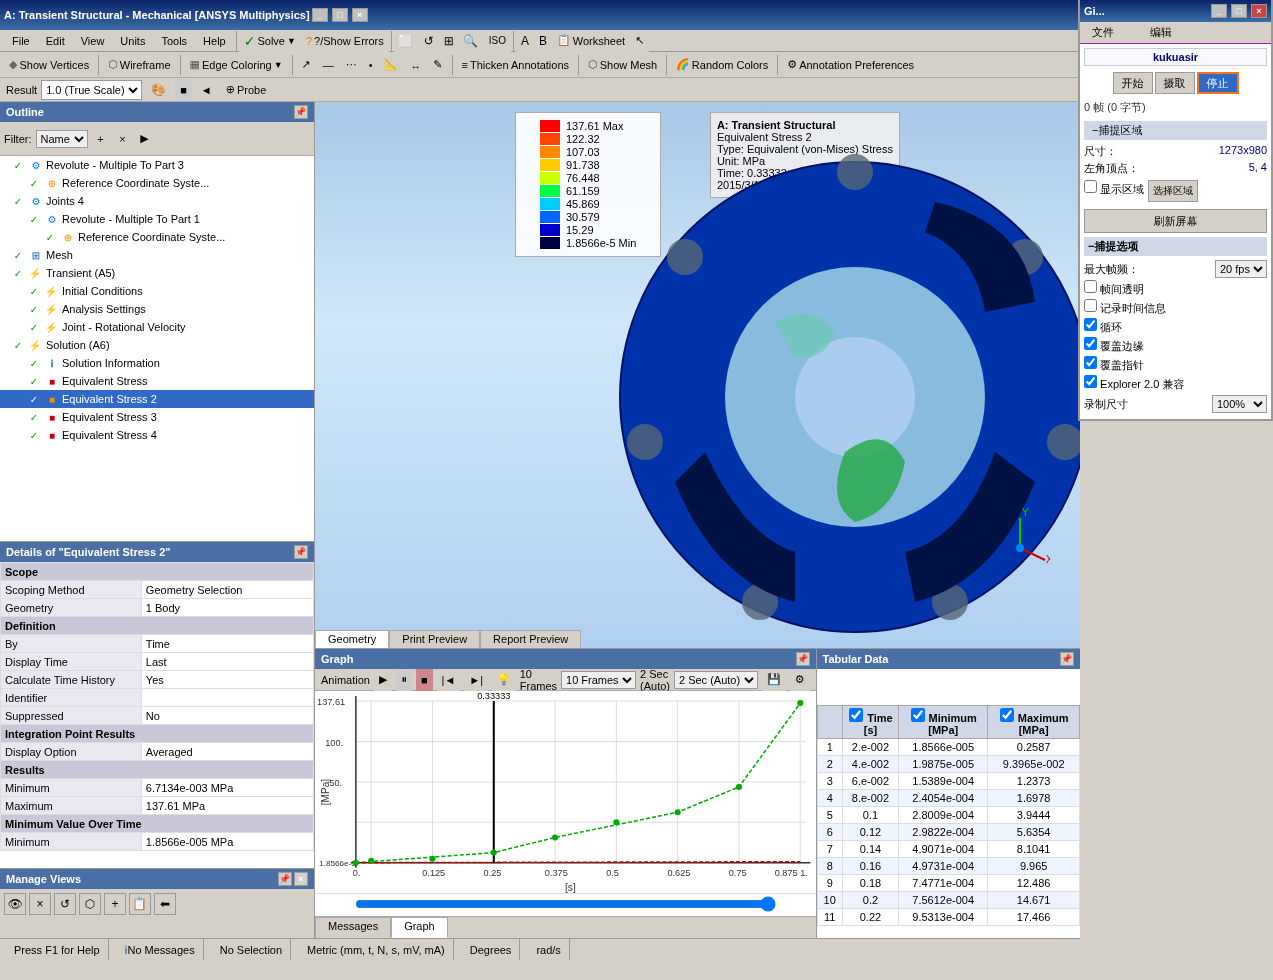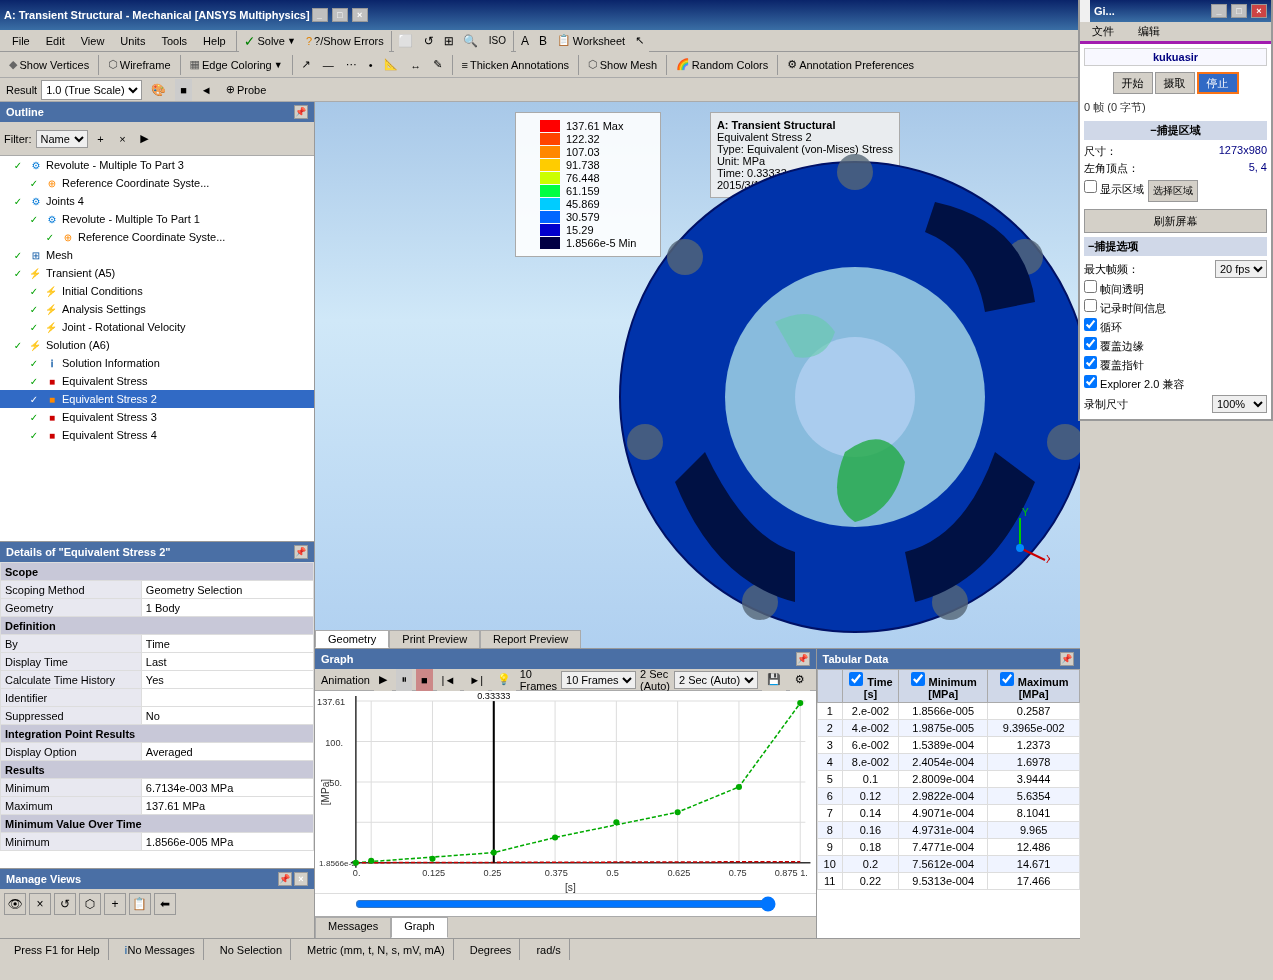--- a/index.html
+++ b/index.html
@@ -90,33 +90,33 @@
     .graph-toolbar { height: 22px; background: #d4d0c8; display: flex; align-items: center; padding: 2px 6px; gap: 4px; border-bottom: 1px solid #aaa; font-size: 11px; }
     .graph-content { flex: 1; background: white; position: relative; overflow: hidden; }
     .graph-tabs { height: 22px; display: flex; background: #d4d0c8; border-top: 1px solid #aaa; }
     .graph-tab { padding: 2px 12px; border: 1px solid #aaa; border-bottom: none; background: #d4d0c8; cursor: pointer; font-size: 11px; }
     .graph-tab.active { background: white; border-bottom: 1px solid white; }
     
     
     .tabular-panel { width: 380px; background: #d4d0c8; display: flex; flex-direction: column; }
     .tabular-header { background: #4a6fa5; color: white; height: 20px; display: flex; align-items: center; padding: 0 6px; font-weight: bold; font-size: 11px; justify-content: space-between; }
     .tabular-content { flex: 1; overflow-y: auto; background: white; }
-    .tabular-table { width: 100%; border-collapse: collapse; font-size: 11px; }
+    .tabular-table { width: 100%; border-collapse: collapse; font-size: 11px; margin-top: 36px; }
     .tabular-table th { background: #d0d8e8; border: 1px solid #aaa; padding: 2px 4px; text-align: center; position: sticky; top: 0; }
     .tabular-table td { border: 1px solid #ddd; padding: 2px 6px; text-align: center; }
     .tabular-table tr:nth-child(even) td { background: #f0f4ff; }
     .col-check { width: 16px; height: 14px; }
     
     
     .graph-svg { width: 100%; height: 100%; }
     
     
     .recorder-window { position: absolute; right: 0; top: 0; width: 193px; background: #f0f0f0; border: 2px solid #999; border-top: none; }
-    .recorder-title { background: linear-gradient(to bottom, #0a246a, #3a6ea5); color: white; height: 22px; display: flex; align-items: center; padding: 0 4px; font-size: 11px; font-weight: bold; justify-content: space-between; margin-left: 10px; }
-    .recorder-menu { background: #d4d0c8; height: 22px; display: flex; align-items: center; padding: 0 4px; font-size: 11px; border-bottom: 3px solid #a21caf; gap: 8px; }
+    .recorder-title { background: linear-gradient(to bottom, #0a246a, #3a6ea5); color: white; height: 22px; display: flex; align-items: center; padding: 0 4px; font-size: 11px; font-weight: bold; justify-content: space-between; }
+    .recorder-menu { background: #d4d0c8; height: 22px; display: flex; align-items: center; padding: 0 4px; font-size: 11px; border-bottom: 1px solid #a21caf; gap: 20px; }
     .recorder-username { text-align: center; color: #000080; font-weight: bold; font-size: 11px; margin-bottom: 6px; border: 1px solid #ccc; padding: 2px; background: #f8f8ff; }
     .recorder-buttons { display: flex; gap: 2px; margin-bottom: 6px; justify-content: center; }
     .rec-btn { height: 22px; padding: 2px 8px; background: #d4d0c8; border: 1px solid #999; cursor: pointer; font-size: 11px; }
     .rec-btn.active { background: #316ac5; color: white; border: 2px solid #f97316; }
     .rec-info { font-size: 11px; color: #333; margin-bottom: 6px; }
     .refresh-btn { width: 100%; height: 24px; background: #d4d0c8; border: 1px solid #999; cursor: pointer; font-size: 11px; margin: 4px 0; }
     .fps-select { height: 18px; font-size: 11px; border: 1px solid #999; }
     .zoom-select { height: 18px; font-size: 11px; border: 1px solid #999; width: 55px; }
     
     
@@ -788,21 +788,21 @@
   </div>
   <div style="background:white;padding:4px;">
     <div class="recorder-username">kukuasir</div>
     <div class="recorder-buttons">
       <button class="rec-btn">开始</button>
       <button class="rec-btn">摄取</button>
       <button class="rec-btn active">停止</button>
     </div>
     <div class="rec-info">0 帧 (0 字节)</div>
     
-    <div style="font-size:11px;font-weight:bold;background:#d0d8e8;padding:2px 0;margin-bottom:3px;text-align:center;">−捕提区域</div>
+    <div style="font-size:11px;font-weight:normal;background:#d0d8e8;padding:2px 8px;margin-bottom:3px;">−捕提区域</div>
     
     <div style="display:flex;justify-content:space-between;font-size:11px;padding:1px 0;">
       <span>尺寸：</span>
       <span style="color:#000080;">1273x980</span>
     </div>
     <div style="display:flex;justify-content:space-between;font-size:11px;padding:1px 0;">
       <span>左角顶点：</span>
       <span style="color:#000080;">5, 4</span>
     </div>
     

